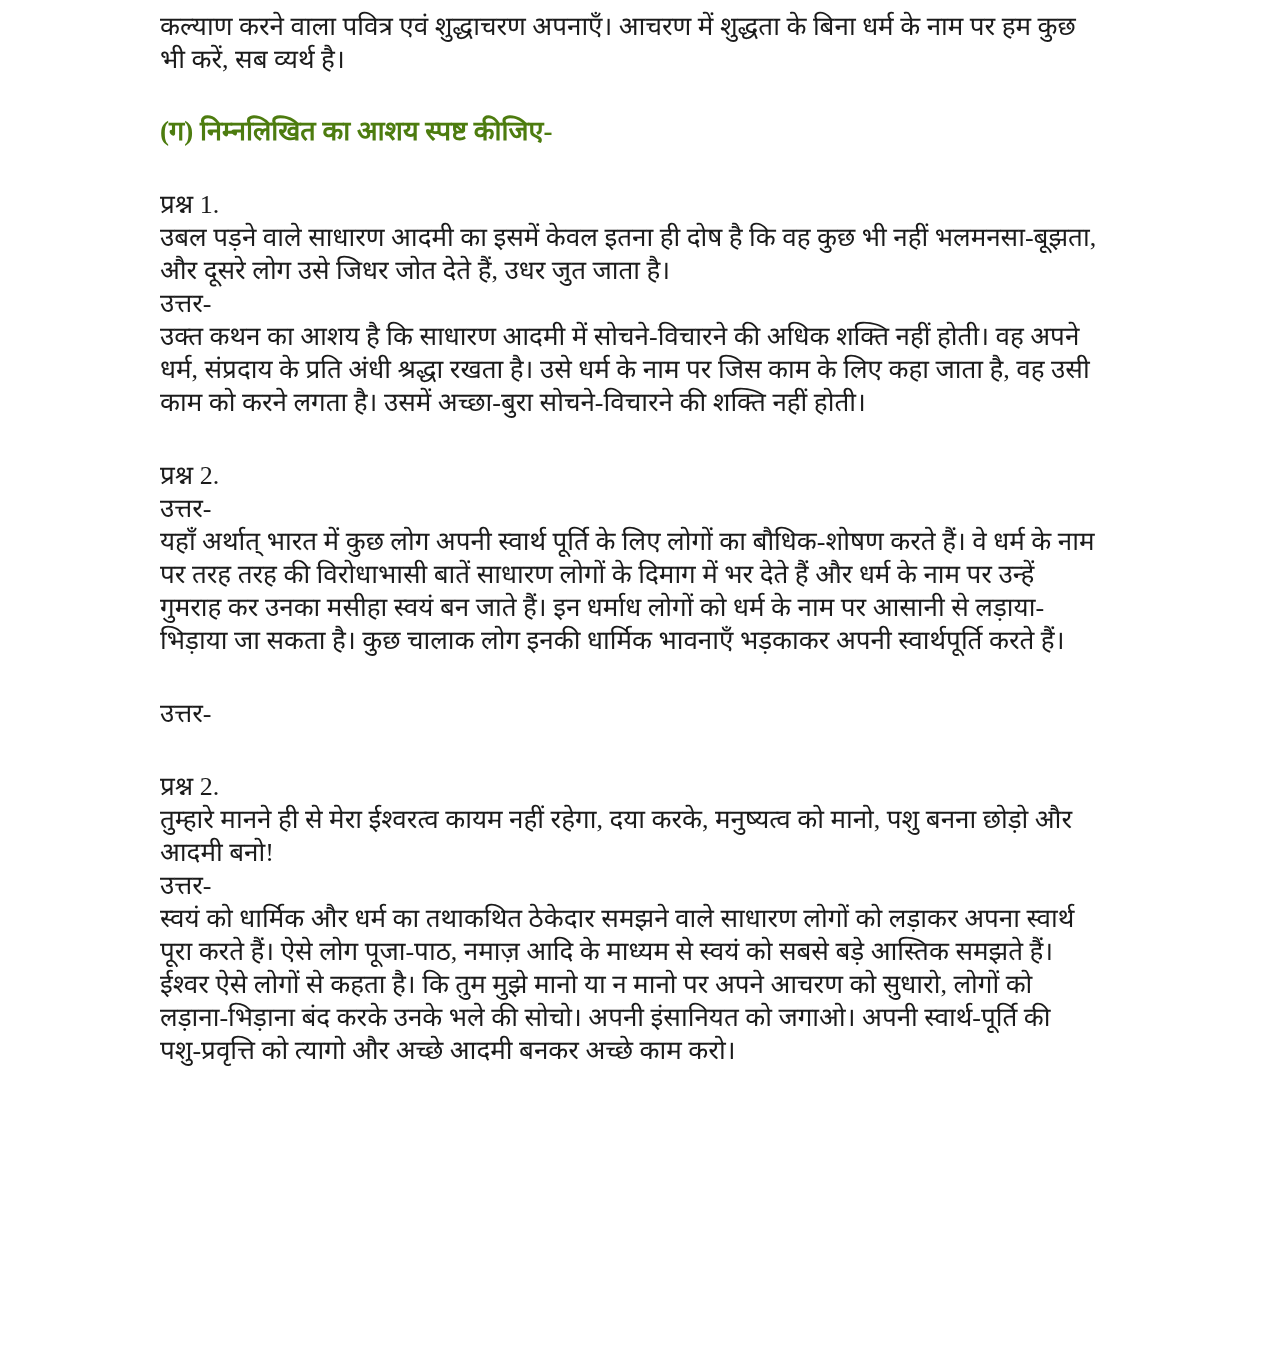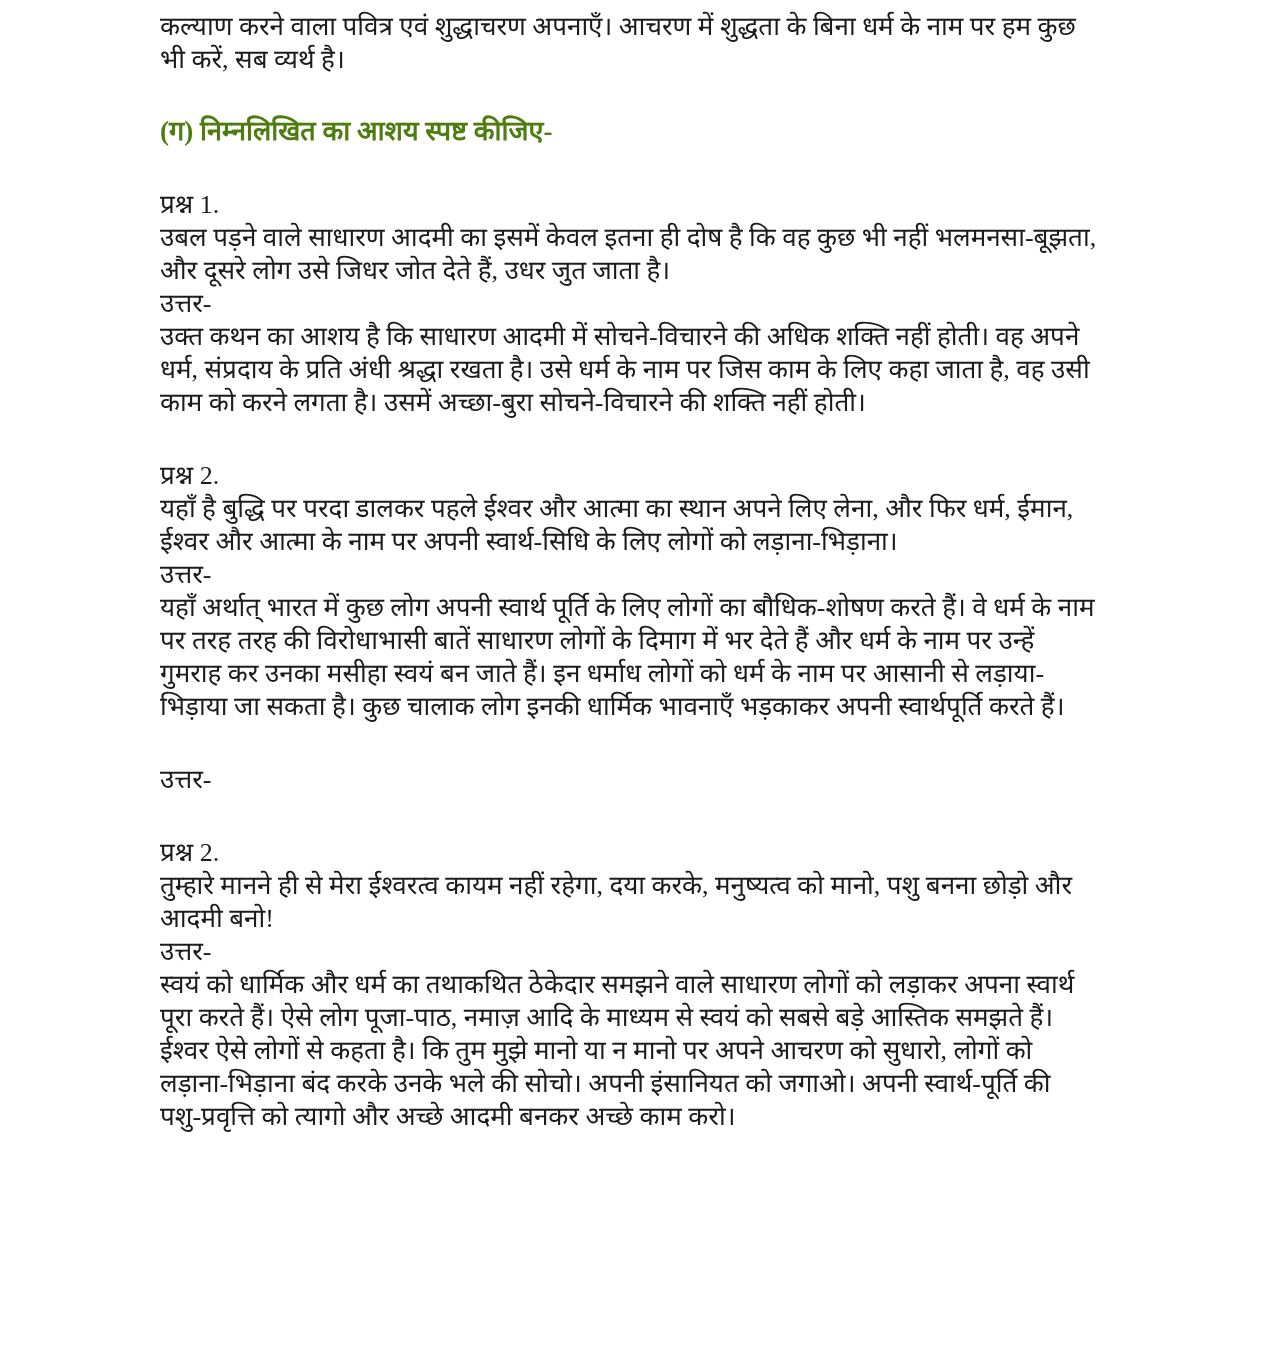--- a/index.html
+++ b/index.html
@@ -61,22 +61,20 @@
     <div class="q-text">उबल पड़ने वाले साधारण आदमी का इसमें केवल इतना ही दोष है कि वह कुछ भी नहीं भलमनसा-बूझता,
 और दूसरे लोग उसे जिधर जोत देते हैं, उधर जुत जाता है।</div>
     <div class="a-label">उत्तर-</div>
     <div class="a-text">उक्त कथन का आशय है कि साधारण आदमी में सोचने-विचारने की अधिक शक्ति नहीं होती। वह अपने
 धर्म, संप्रदाय के प्रति अंधी श्रद्धा रखता है। उसे धर्म के नाम पर जिस काम के लिए कहा जाता है, वह उसी
 काम को करने लगता है। उसमें अच्छा-बुरा सोचने-विचारने की शक्ति नहीं होती।</div>
   </section>
 
   <section class="qa-block">
     <div class="q-label">प्रश्न 2.</div>
-    <div class="q-text">यहाँ है बुद्धि पर परदा डालकर पहले ईश्वर और आत्मा का स्थान अपने लिए लेना, और फिर धर्म, ईमान,
-ईश्वर और आत्मा के नाम पर अपनी स्वार्थ-सिधि के लिए लोगों को लड़ाना-भिड़ाना।</div>
     <div class="a-label">उत्तर-</div>
     <div class="a-text">यहाँ अर्थात् भारत में कुछ लोग अपनी स्वार्थ पूर्ति के लिए लोगों का बौधिक-शोषण करते हैं। वे धर्म के नाम
 पर तरह तरह की विरोधाभासी बातें साधारण लोगों के दिमाग में भर देते हैं और धर्म के नाम पर उन्हें
 गुमराह कर उनका मसीहा स्वयं बन जाते हैं। इन धर्माध लोगों को धर्म के नाम पर आसानी से लड़ाया-
 भिड़ाया जा सकता है। कुछ चालाक लोग इनकी धार्मिक भावनाएँ भड़काकर अपनी स्वार्थपूर्ति करते हैं।</div>
   </section>
 
   <section class="qa-block">
     <div class="a-label">उत्तर-</div>
   </section>

